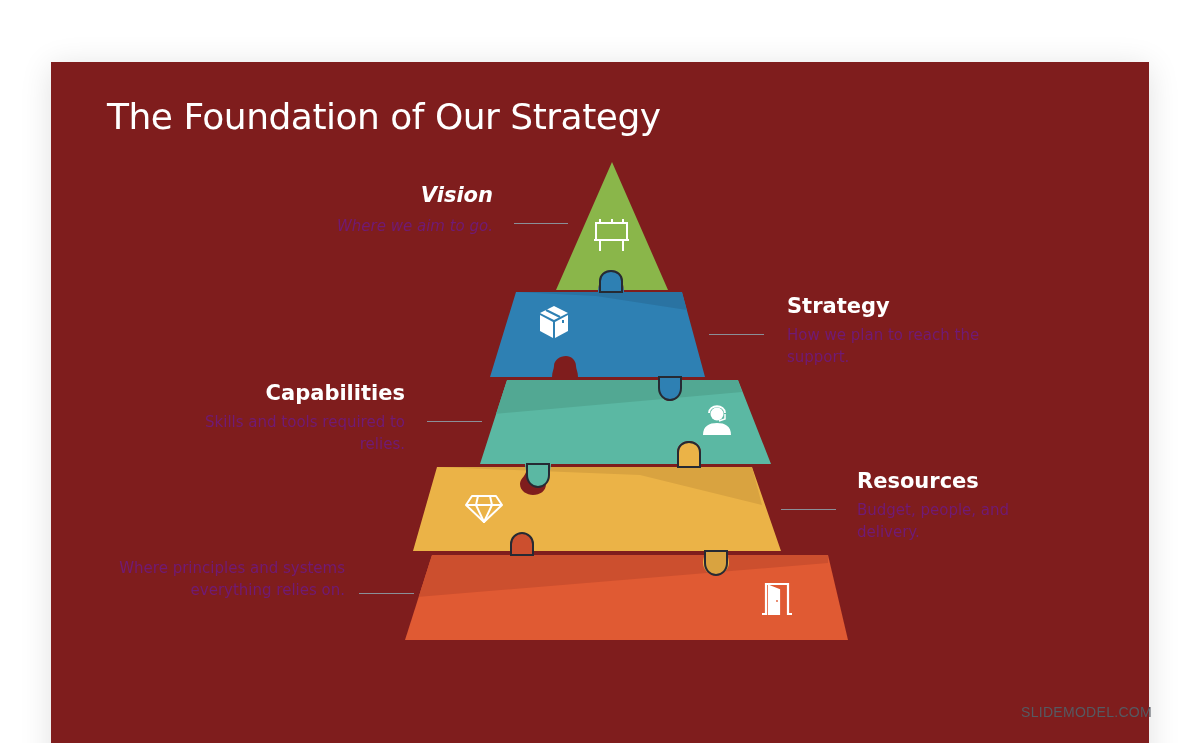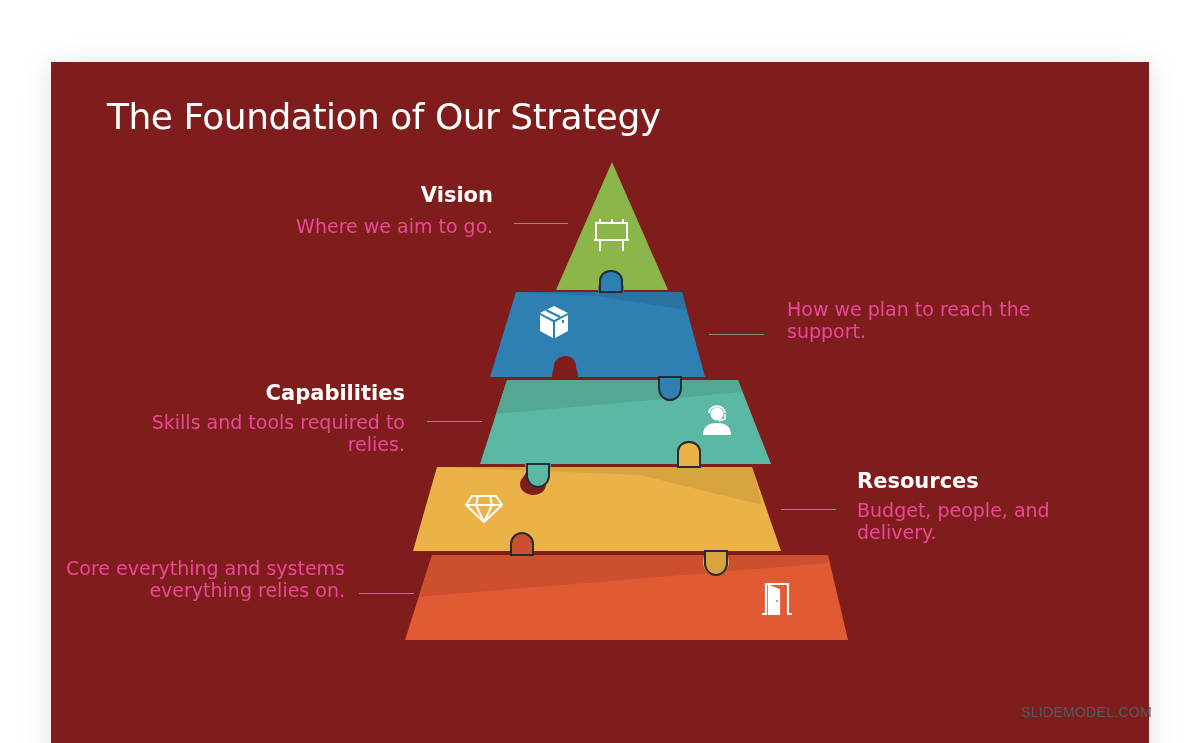--- a/index.html
+++ b/index.html
@@ -16,21 +16,21 @@
   }
   .title {
     position: absolute; left: 56px; top: 34px;
     font-size: 36px; color: #ffffff; font-weight: normal;
     font-family: "DejaVu Sans", "Liberation Sans", sans-serif;
     letter-spacing: -0.5px; white-space: nowrap;
   }
   svg.pyramid { position: absolute; left: 0; top: 0; }
   .label { position: absolute; color: #ffffff; }
   .label .head { font-weight: bold; font-size: 21px; line-height: 26px; white-space: nowrap; }
-  .label .desc { font-size: 19px; line-height: 21.5px; color: #ec4899; margin-top: 6px; }
+  .label .desc { font-size: 15px; line-height: 21.5px; color: #701a75; margin-top: 6px; }
   .label.right-align { text-align: right; }
   .connector { position: absolute; height: 1px; background: #8a8f98; }
   .watermark {
     position: absolute; right: 48px; top: 704px;
     font-size: 14px; color: #555a62; letter-spacing: 0.3px;
     font-family: "Liberation Sans", sans-serif;
     text-align: center;
   }
 </style>
 </head>
@@ -142,26 +142,27 @@
     </g>
   </g>
 </svg>
 
 <div class="connector" style="left:514px; top:223px; width:54px;"></div>
 <div class="connector" style="left:709px; top:334px; width:55px;"></div>
 <div class="connector" style="left:427px; top:421px; width:55px;"></div>
 <div class="connector" style="left:781px; top:509px; width:55px;"></div>
 <div class="connector" style="left:359px; top:593px; width:55px;"></div>
 
-<div class="label right-align" style="right:707px; top:182px;">
+<div class="label right-align" style="right:707px; top:182px;font-style:italic;">
   <div class="head">Vision</div>
   <div class="desc" style="margin-top:8px;">Where we aim to go.</div>
 </div>
 
 <div class="label" style="left:787px; top:293px;">
+  <div class="head">Strategy</div>
   <div class="desc">
     <div>How we plan to reach the</div>
     <div>support.</div>
   </div>
 </div>
 
 <div class="label right-align" style="right:795px; top:380px;">
   <div class="head">Capabilities</div>
   <div class="desc">
     <div>Skills and tools required to</div>
@@ -172,18 +173,18 @@
 <div class="label" style="left:857px; top:468px;">
   <div class="head">Resources</div>
   <div class="desc">
     <div>Budget, people, and</div>
     <div>delivery.</div>
   </div>
 </div>
 
 <div class="label right-align" style="right:855px; top:552px;">
   <div class="desc">
-    <div>Core everything and systems</div>
+    <div>Where principles and systems</div>
     <div>everything relies on.</div>
   </div>
 </div>
 
 <div class="watermark">SLIDEMODEL.COM</div>
 
 </body></html>

